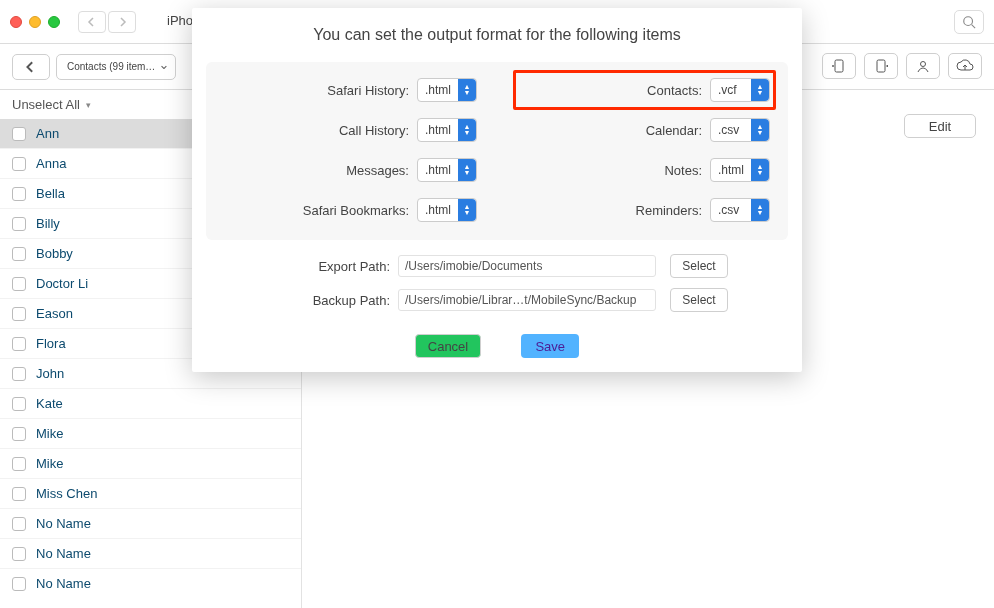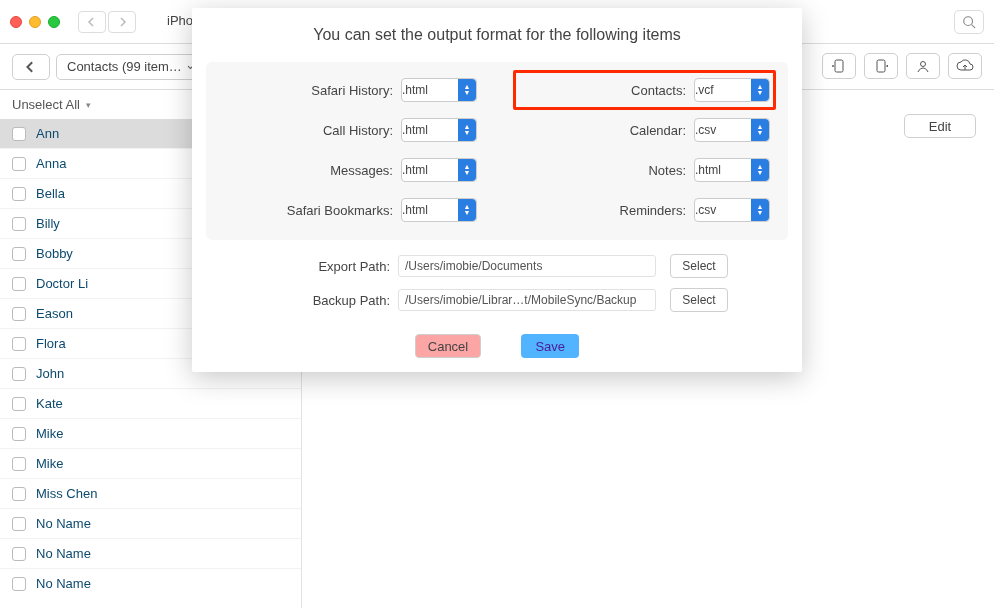--- a/index.html
+++ b/index.html
@@ -78,21 +78,21 @@
       font-size: 13px; color: #555;
       margin-right: 6px;
     }
     .breadcrumb-select {
       height: 26px;
       border: 1px solid #cfcfcf;
       border-radius: 5px;
       padding: 0 20px 0 10px;
       background: #fff;
       display:flex;align-items:center;
-      font-size: 13px; color: #444;
+      font-size: 10px; color: #444;
       position: relative;
     }
     .breadcrumb-select::after {
       content: "⌄"; position:absolute; right:6px; top: 2px; font-size:13px; color:#666;
     }
     .tool-right {
       position:absolute; right: 12px; top: 9px;
       display:flex; gap: 8px;
     }
     .tool-btn {
@@ -180,27 +180,28 @@
       column-gap: 40px;
     }
     .format-item {
       display:flex; align-items:center; justify-content:flex-end;
       position: relative;
     }
     .format-item label {
       font-size:13px; color:#444; margin-right:8px;
     }
     .combo {
-      width: 76px; height: 24px;
+      width: 60px; height: 24px;
       border: 1px solid #ccc;
       border-radius: 4px;
       background: #fff;
       display:flex; align-items:center;
       position:relative;
       font-size: 12px;
+      padding-left: 7px;
       color:#444;
     }
     .combo .arrows {
       position:absolute; right:0; top:0;
       width: 18px; height:100%;
       background: #2a7de1;
       border-top-right-radius:4px; border-bottom-right-radius:4px;
       display:flex;flex-direction:column;align-items:center;justify-content:center;
       color:#fff; font-size:7px; line-height:6px;
     }
@@ -244,21 +245,21 @@
       margin-top: 8px;
     }
     .btn {
       height: 24px; min-width: 58px;
       border-radius: 4px;
       display:flex;align-items:center;justify-content:center;
       font-size:13px;
       padding: 0 12px;
     }
     .btn-default {
-      border:1px solid #cfcfcf; background:#fca5a5; color:#444;
+      border:1px solid #cfcfcf; background:#22c55e; color:#444;
     }
     .btn-primary {
       border: none;
       background: #52b3ff;
       color:#4c1d95;
       margin-left:24px;
     }
     svg { display:block; }
   </style>
 </head>

